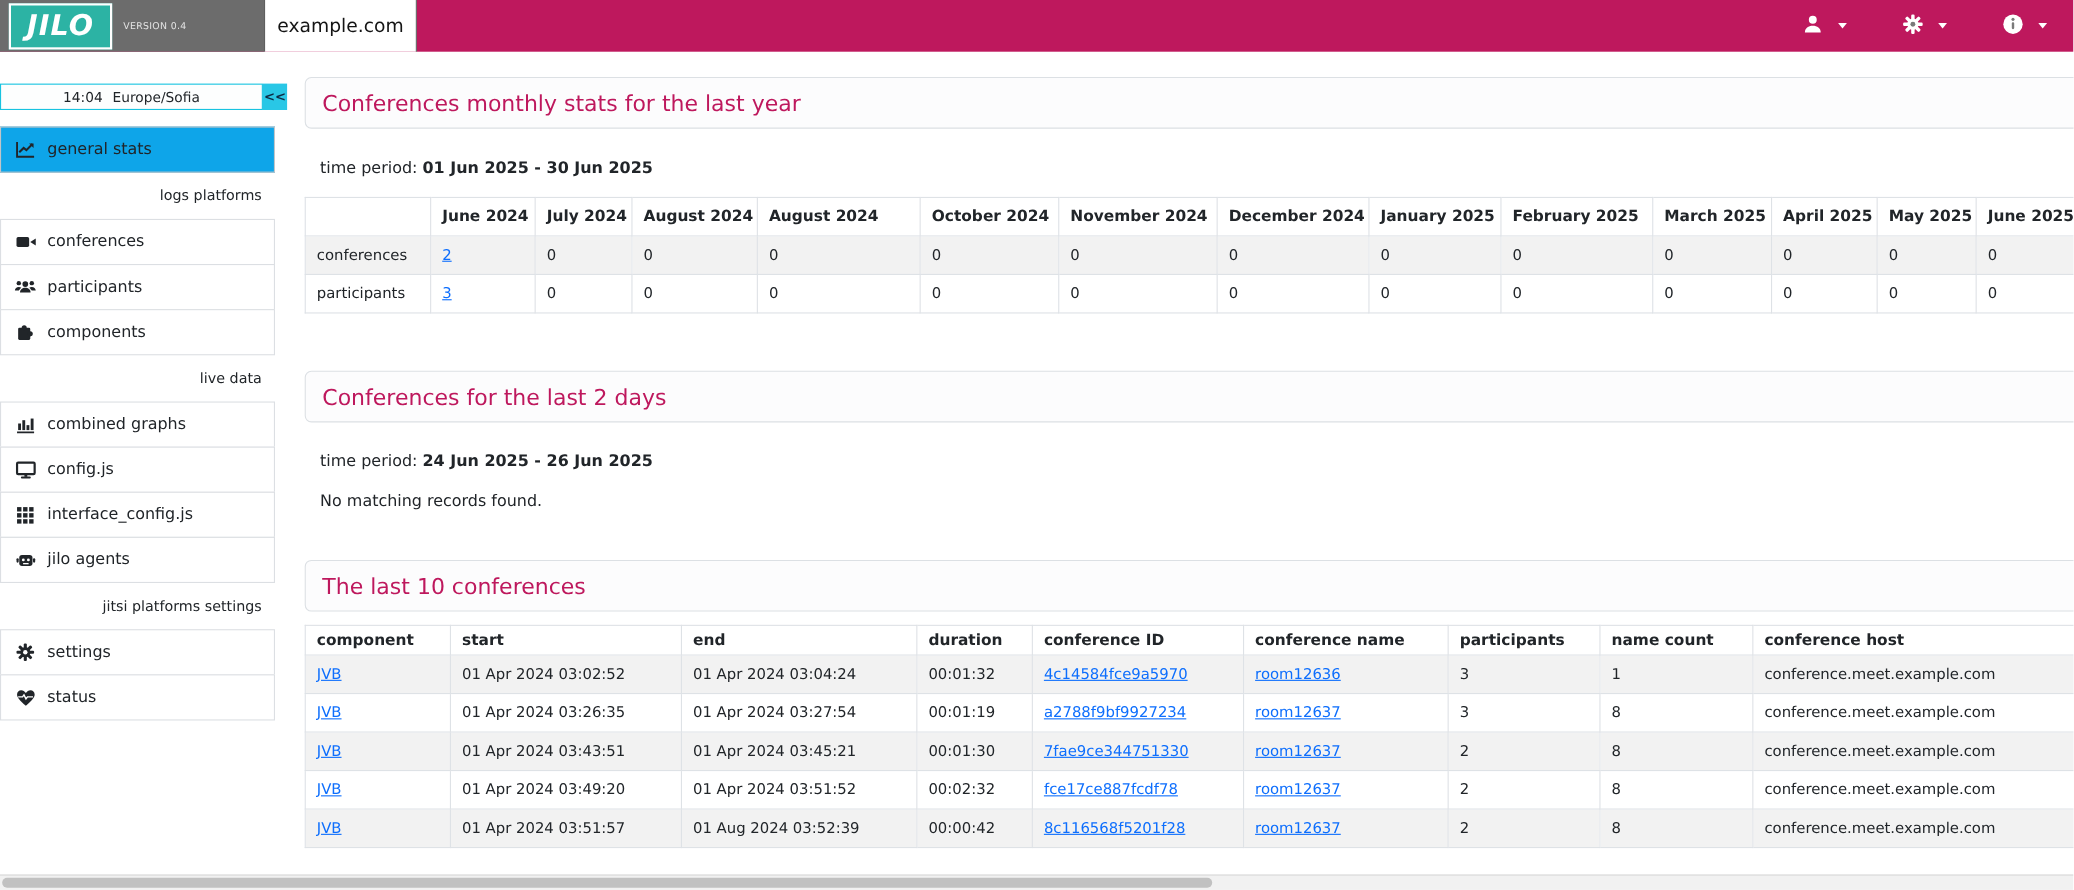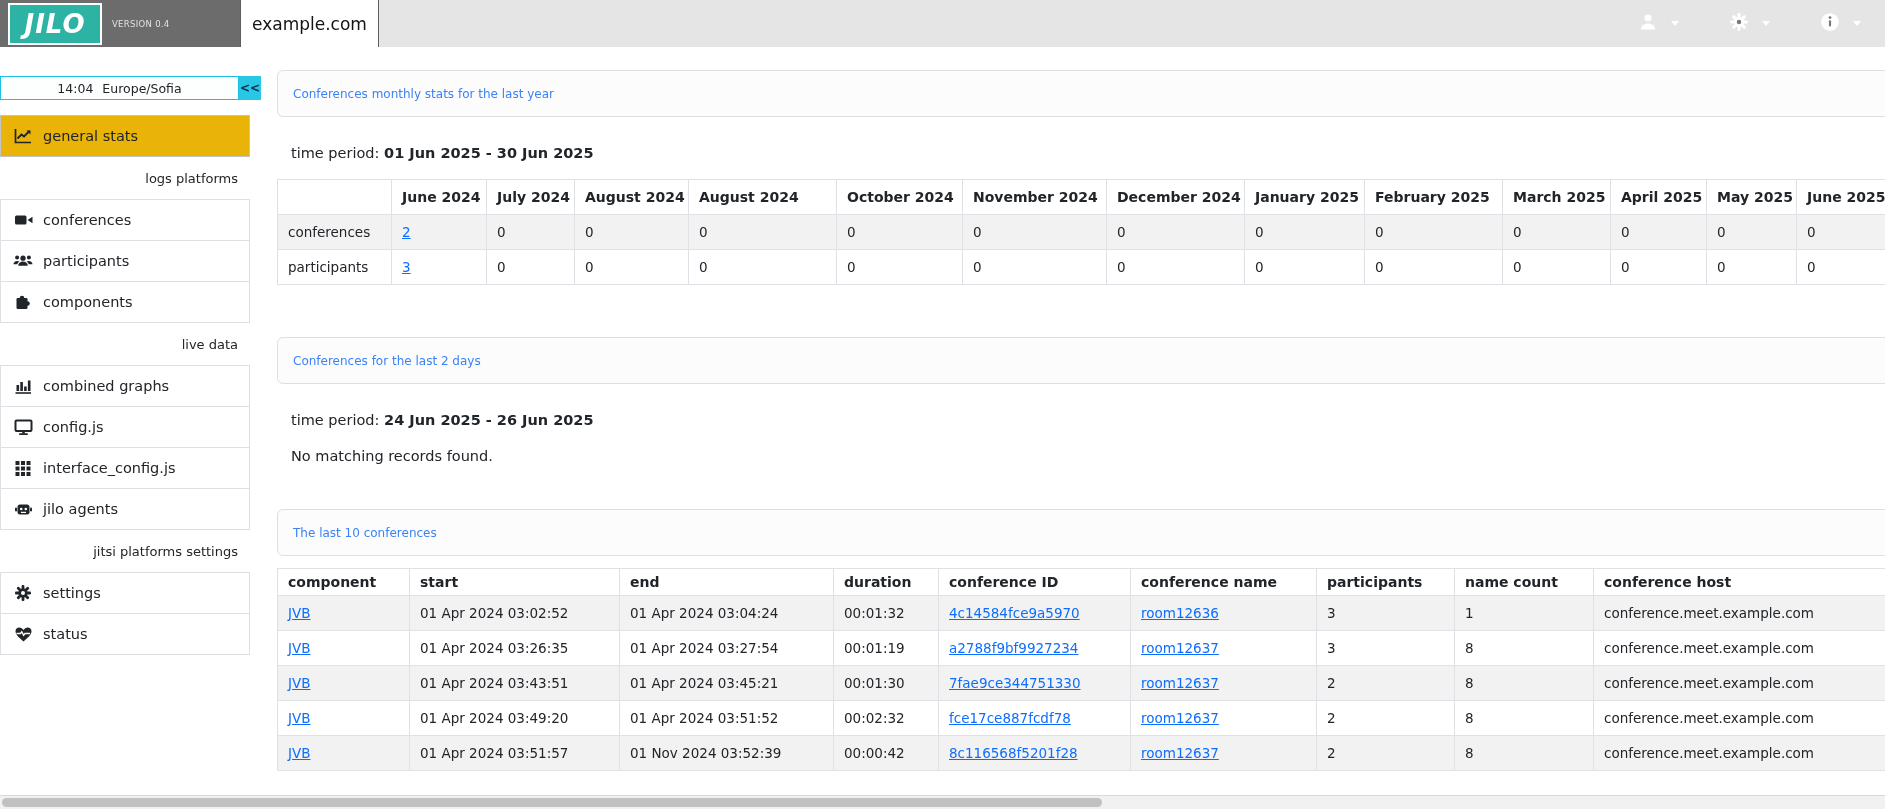--- a/index.html
+++ b/index.html
@@ -2,21 +2,21 @@
 <html><head>
 <meta charset="utf-8">
 <style>
   html,body{margin:0;padding:0;}
   body{
     width:1885px;height:809px;position:relative;overflow:hidden;
     background:#ffffff;color:#212529;
     font-family:"DejaVu Sans","Liberation Sans",sans-serif;font-size:14px;
   }
   
-  .topbar{position:absolute;top:0;left:0;width:1885px;height:47px;background:#e5e5e5;}
+  .topbar{position:absolute;top:0;left:0;width:1885px;height:47px;background:#be185d;}
   .logo-strip{position:absolute;top:0;left:0;width:240px;height:47px;background:#6c6c6c;display:flex;align-items:center;}
   .logo-box{margin-left:8px;width:90px;height:38px;background:#2cb3a4;border:2px solid #ffffff;
     display:flex;align-items:center;justify-content:center;}
   .logo-box span{color:#fff;font-style:italic;font-weight:700;font-size:26px;letter-spacing:1px;}
   .version{margin-left:10px;color:#e3e3e3;font-size:8.5px;letter-spacing:.3px;}
   .tab{position:absolute;top:0;left:240px;width:137px;height:47px;background:#ffffff;
     border-left:1px solid #5f5f5f;border-right:1px solid #5f5f5f;
     display:flex;align-items:center;justify-content:center;font-size:17px;color:#141414;cursor:default;}
   .top-icons{position:absolute;top:0;right:0;height:47px;display:flex;align-items:center;gap:50px;padding-right:24px;}
   .icon-group{display:flex;align-items:center;gap:13px;cursor:default;}
@@ -26,28 +26,28 @@
   .timebar{margin-top:11px;width:261px;height:24px;display:flex;box-sizing:border-box;}
   .time-display{flex:1;border:1px solid #17c3e0;background:#fdfefe;display:flex;align-items:center;justify-content:center;
     gap:9px;font-size:12.5px;color:#212529;box-sizing:border-box;}
   .collapse-btn{width:22px;height:24px;background:#29c7e6;color:#0c2b46;font-weight:700;font-size:12px;
     display:flex;align-items:center;justify-content:center;cursor:pointer;box-sizing:border-box;}
   .side-list{margin-top:16px;width:250px;}
   .side-item{height:42px;margin-top:-1px;background:#ffffff;border:1px solid #dcdfe3;
     display:flex;align-items:center;box-sizing:border-box;cursor:pointer;}
   .side-item .icon{width:20px;margin-left:12px;margin-right:10px;display:flex;align-items:center;justify-content:center;}
   .side-item .lbl{font-size:14.5px;color:#212529;}
-  .side-item.active{background:#eab308;border-color:#c2c5c8;}
+  .side-item.active{background:#0ea5e9;border-color:#c2c5c8;}
   .side-section{height:43px;display:flex;align-items:center;justify-content:flex-end;padding-right:12px;
     font-size:13px;color:#212529;box-sizing:border-box;}
   
   .content{position:absolute;top:47px;left:277px;width:1645px;}
   .card{width:1640px;height:47px;border:1px solid #dce0e4;border-radius:6px;background:#fcfcfd;
     display:flex;align-items:center;padding-left:15px;box-sizing:border-box;}
-  .card-title{color:#3b82f6;font-size:12px;text-align:right;}
+  .card-title{color:#be185d;font-size:20px;text-align:right;}
   .tp{margin-left:14px;font-size:14.5px;color:#212529;}
   .tp .b{font-weight:700;}
   .mt-card1{margin-top:23px;}
   .mt-tp1{margin-top:28px;}
   .mt-tbl1{margin-top:18px;}
   .mt-card2{margin-top:52px;}
   .mt-tp2{margin-top:28px;}
   .mt-norec{margin-top:20px;}
   .mt-card3{margin-top:45px;}
   .mt-tbl2{margin-top:12px;}
@@ -414,21 +414,21 @@
           <td>00:02:32</td>
           <td><a href="#" class="tlink">fce17ce887fcdf78</a></td>
           <td><a href="#" class="tlink">room12637</a></td>
           <td>2</td>
           <td>8</td>
           <td>conference.meet.example.com</td>
         </tr>
         <tr>
           <td><a href="#" class="tlink">JVB</a></td>
           <td>01 Apr 2024 03:51:57</td>
-          <td>01 Nov 2024 03:52:39</td>
+          <td>01 Aug 2024 03:52:39</td>
           <td>00:00:42</td>
           <td><a href="#" class="tlink">8c116568f5201f28</a></td>
           <td><a href="#" class="tlink">room12637</a></td>
           <td>2</td>
           <td>8</td>
           <td>conference.meet.example.com</td>
         </tr>
       </tbody>
     </table>
 

